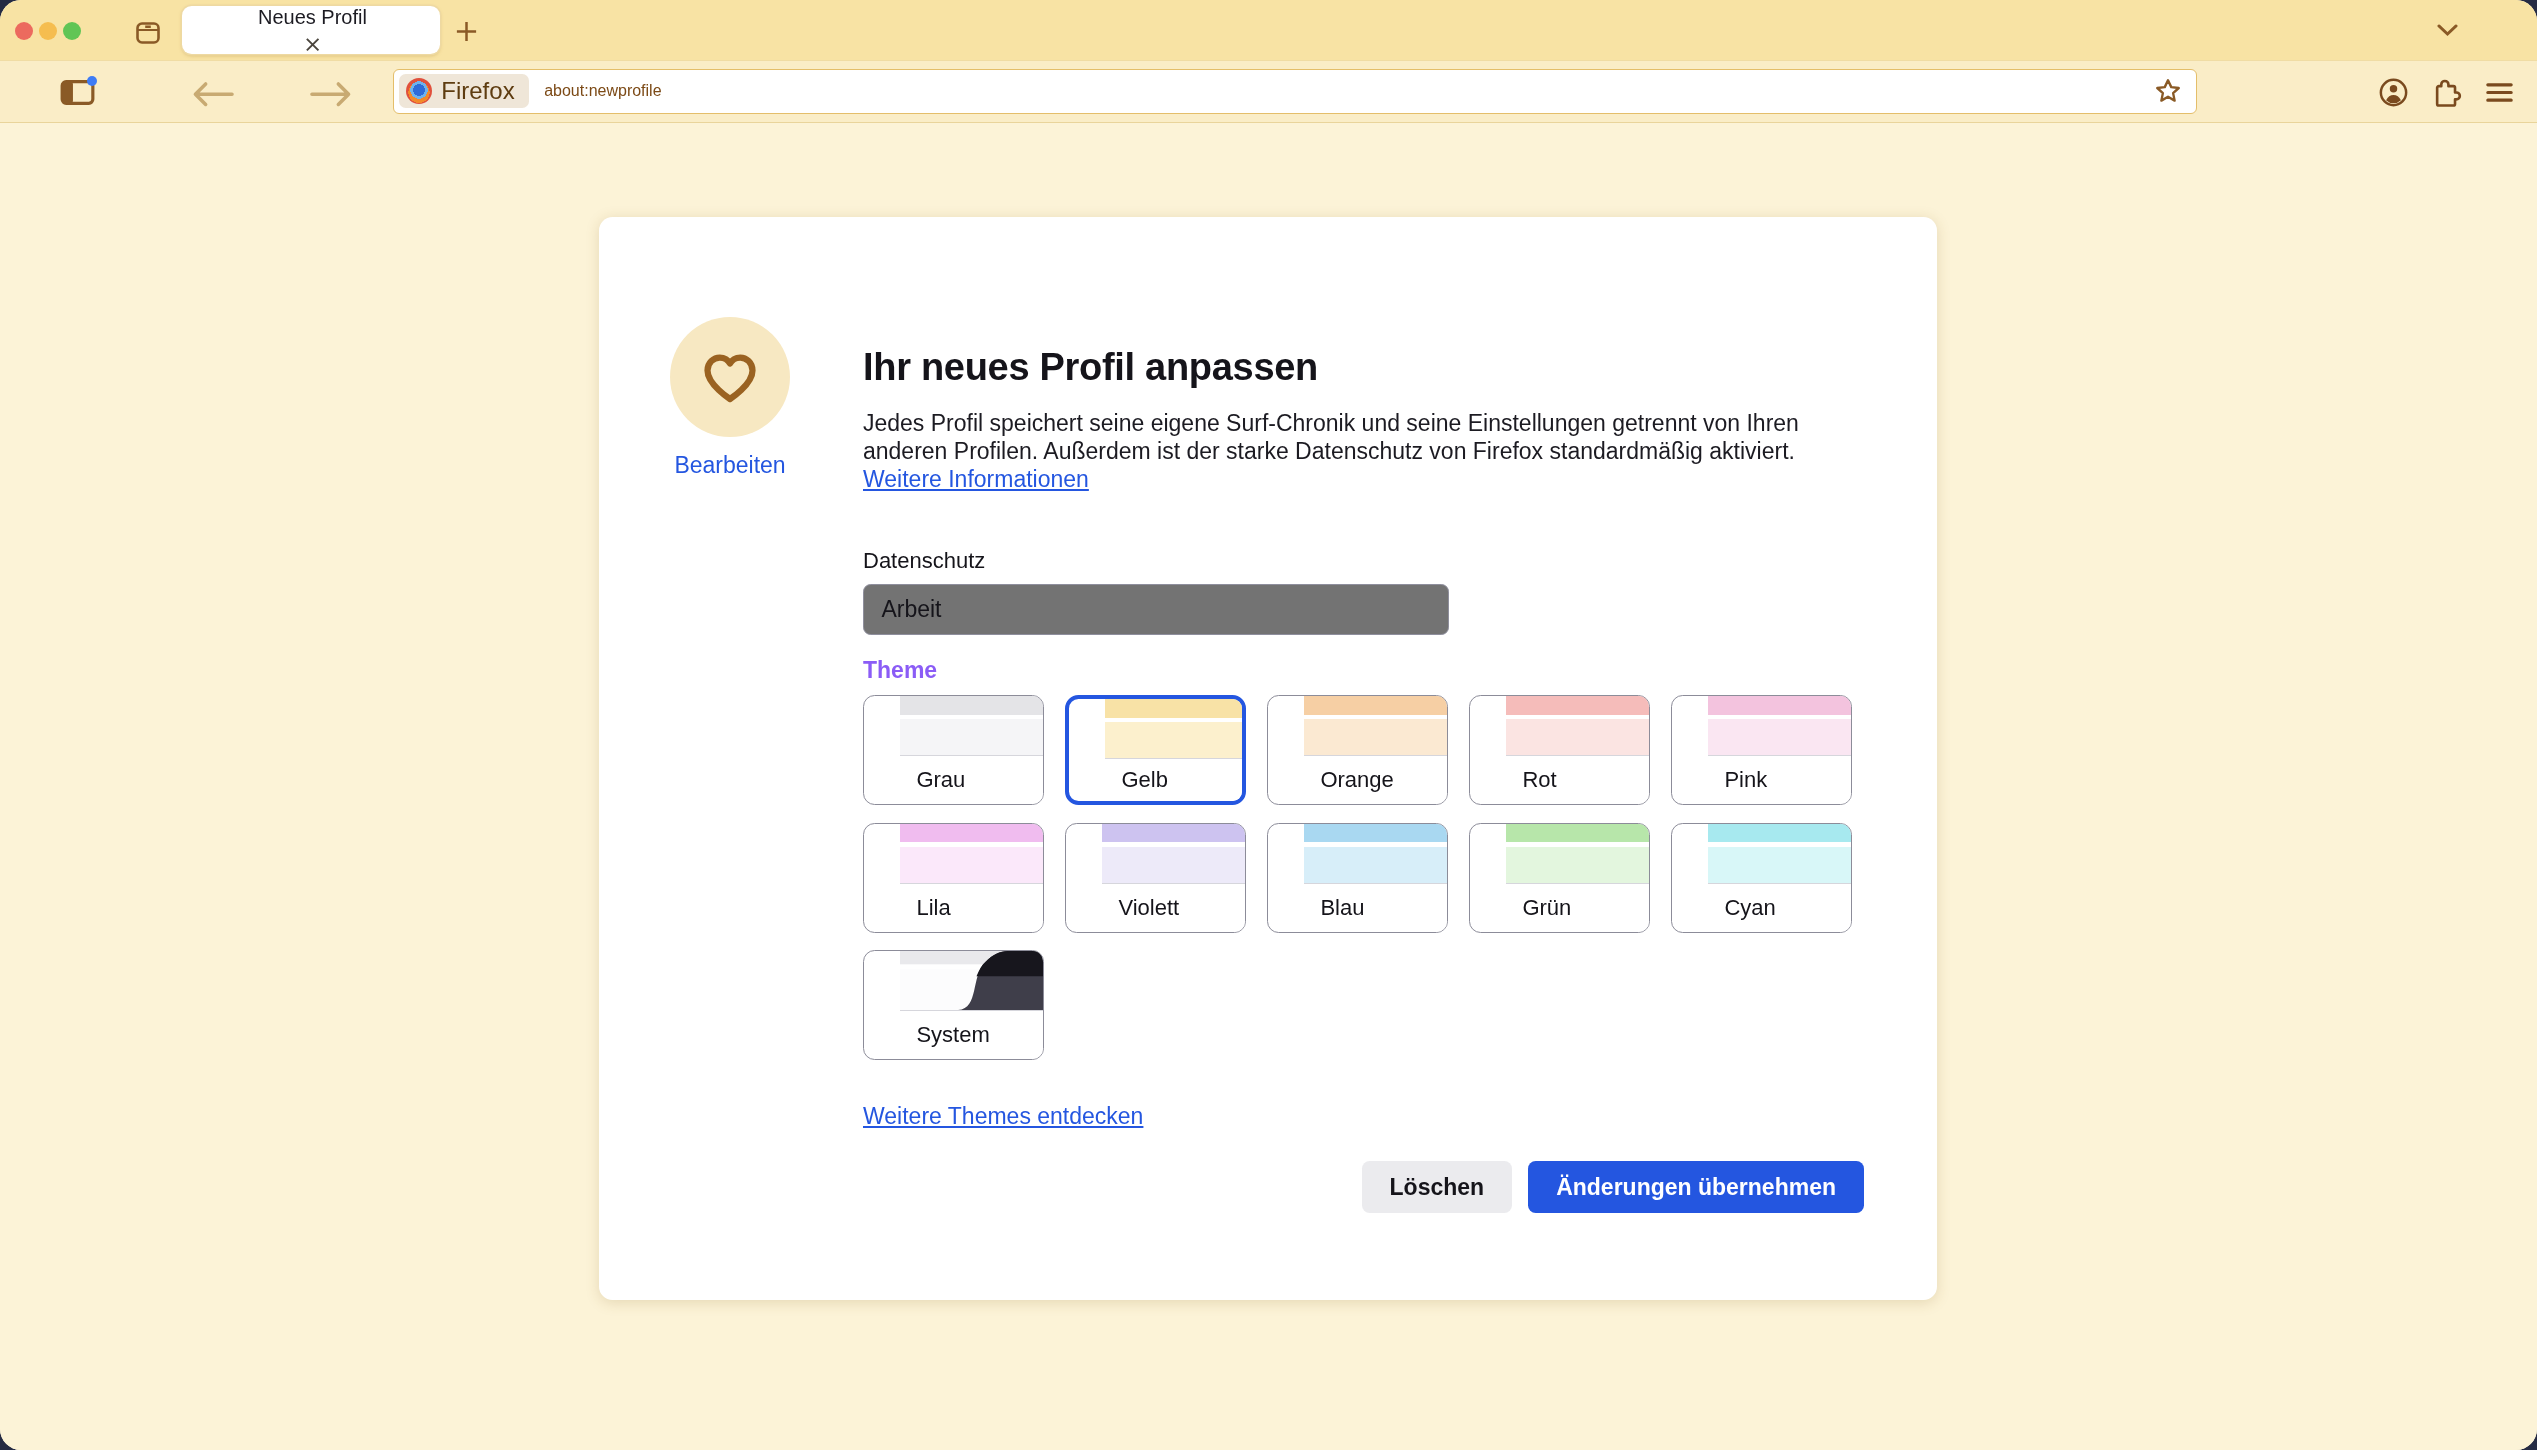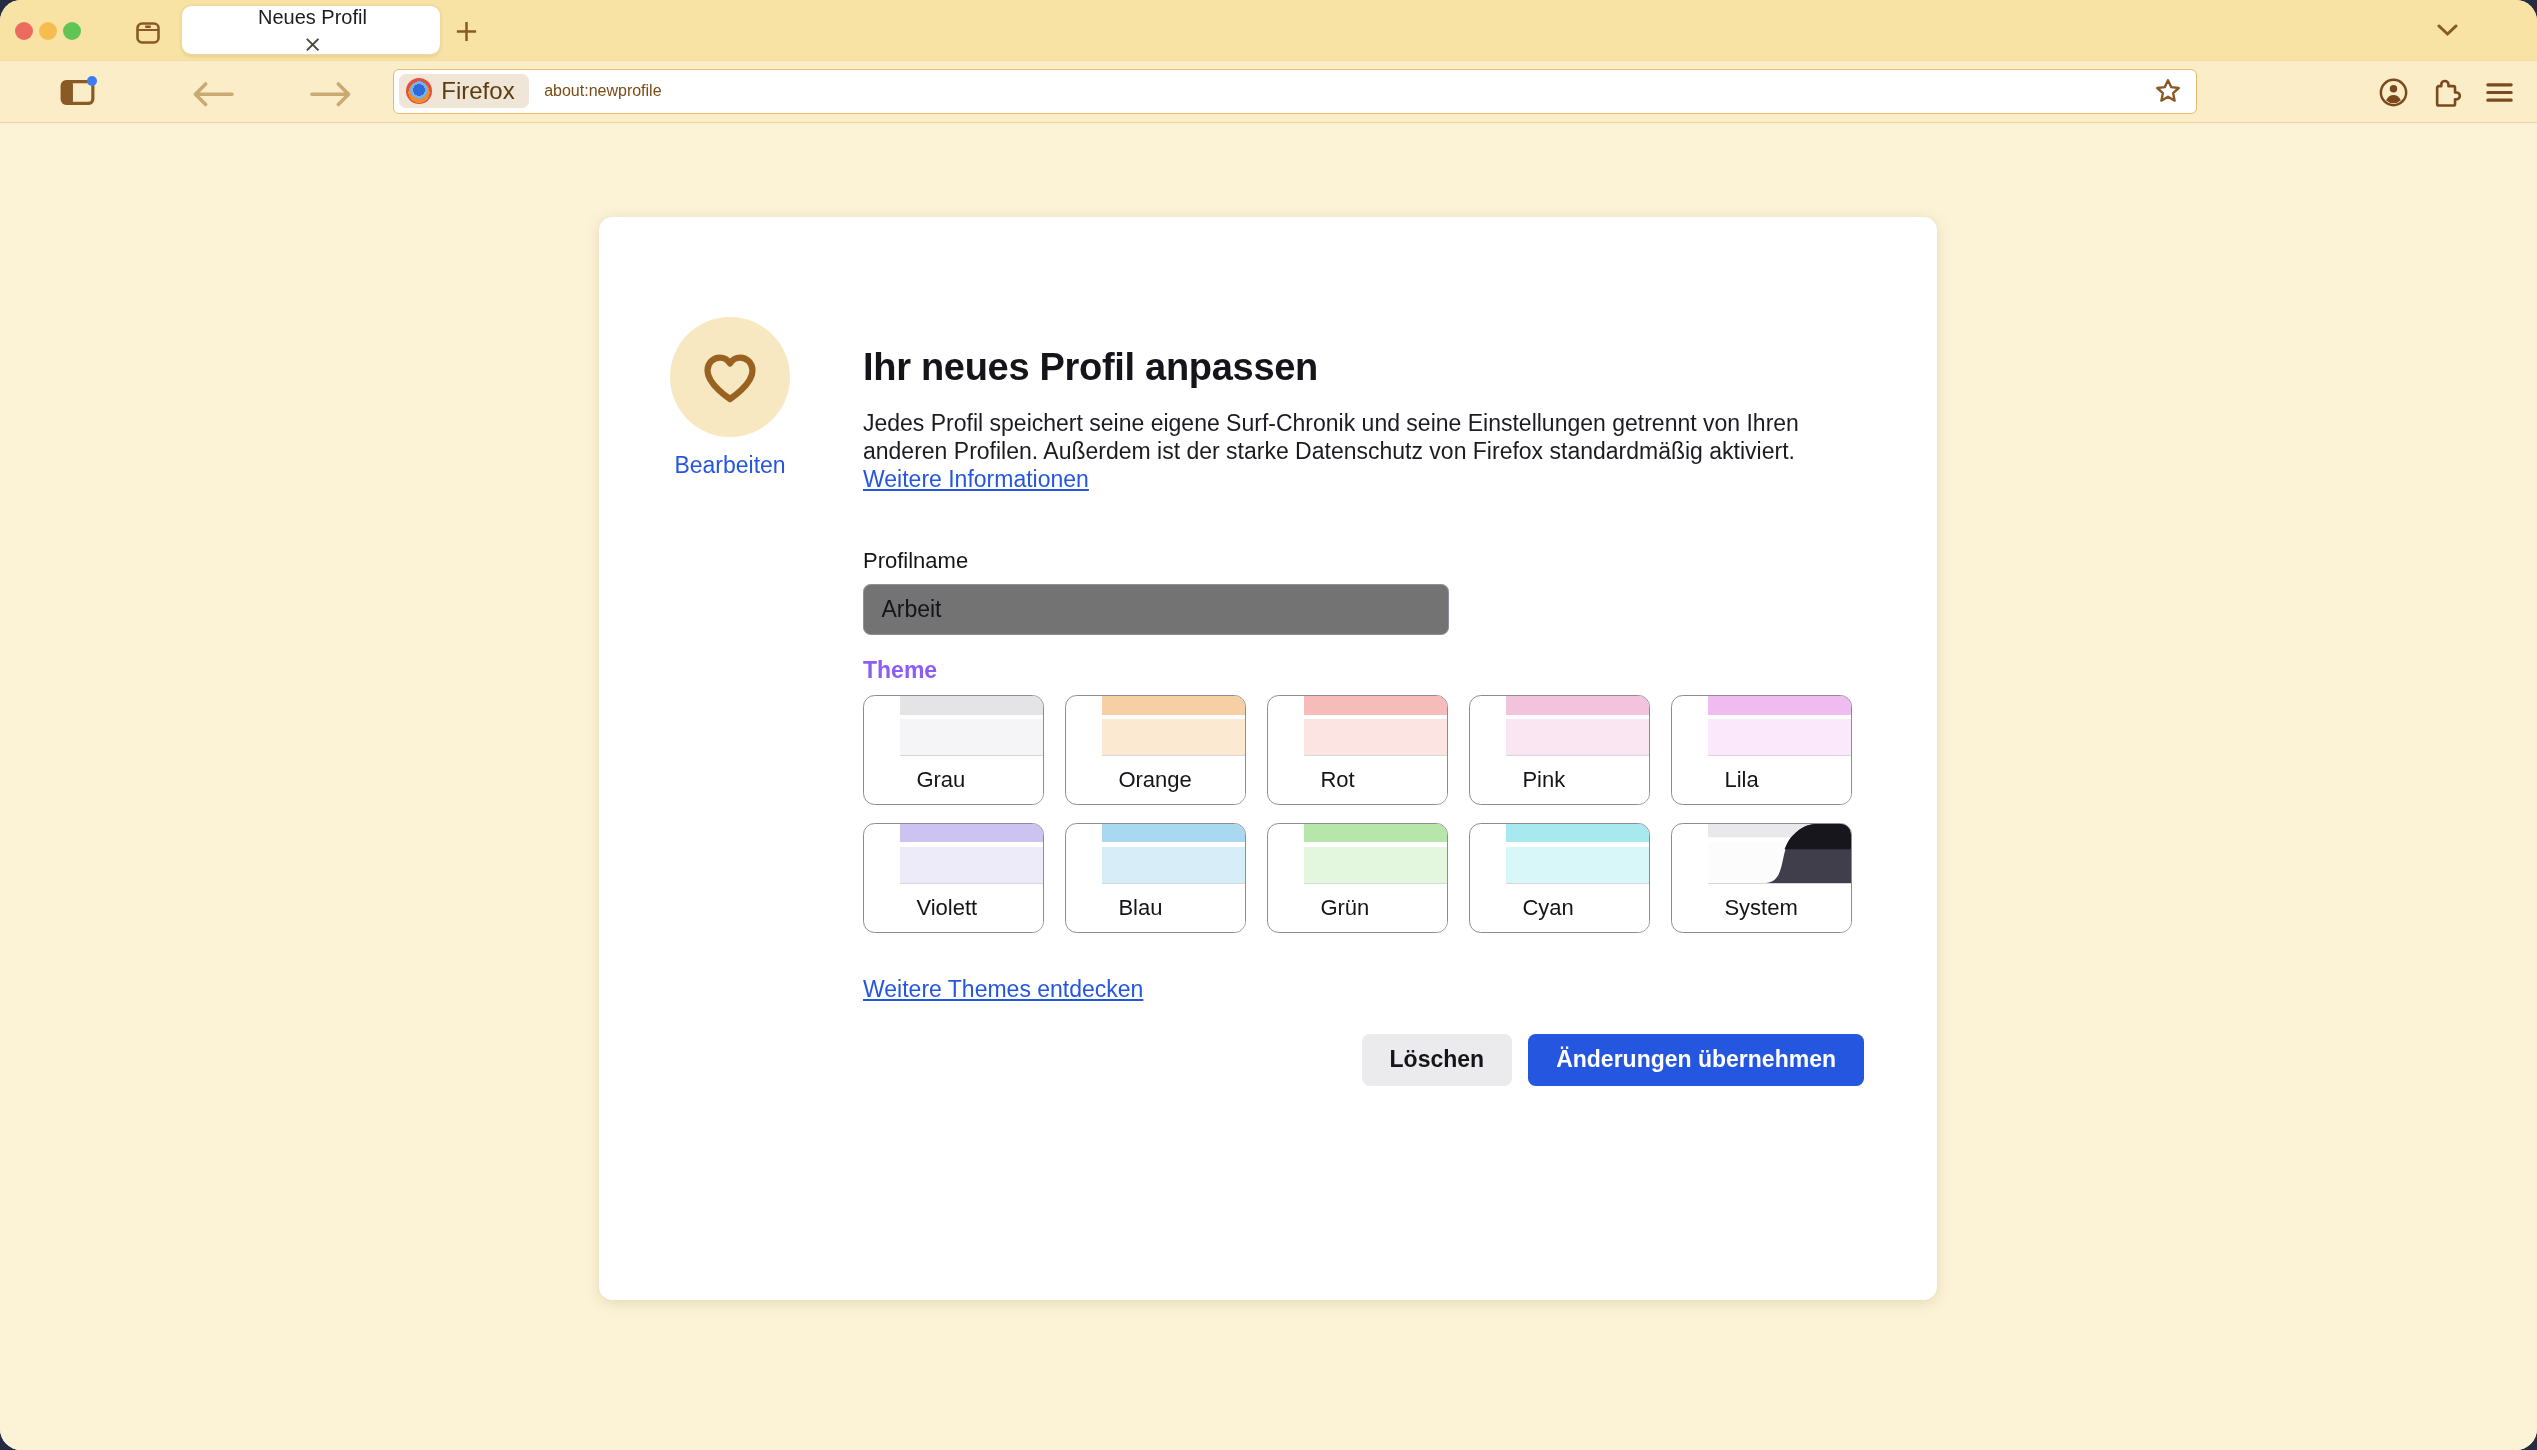--- a/index.html
+++ b/index.html
@@ -197,30 +197,36 @@
                 <path d="M12 19.6 C12 19.6 3 13.8 3 8.2 C3 5 5.5 3 7.9 3 C9.6 3 11.2 3.9 12 5.4 C12.8 3.9 14.4 3 16.1 3 C18.5 3 21 5 21 8.2 C21 13.8 12 19.6 12 19.6 Z"></path>
               </svg>
             </div>
           </div>
           <a class="edit-link">Bearbeiten</a>
         </div>
         <div class="main-col">
           <h1 class="page-title">Ihr neues Profil anpassen</h1>
           <div class="desc"><span>Jedes Profil speichert seine eigene Surf-Chronik und seine Einstellungen getrennt von Ihren anderen Profilen. Außerdem ist der starke Datenschutz von Firefox standardmäßig aktiviert.</span> <a>Weitere Informationen</a></div>
 
-          <div class="field-label">Profilname</div>
+          <div class="field-label">Datenschutz</div>
           <input class="name-input" type="text" value="Arbeit" style="">
 
           <div class="theme-label">Theme</div>
           <div class="theme-grid" id="theme-grid">
               <div class="sw">
                 <div class="sw-top" style="background:#E4E4E7"></div>
                 <div class="sw-sep"></div>
                 <div class="sw-mid" style="background:#F5F5F7"></div>
                 <div class="sw-label">Grau</div>
+              </div>
+              <div class="sw selected">
+                <div class="sw-top" style="background:#F8E2A6"></div>
+                <div class="sw-sep"></div>
+                <div class="sw-mid" style="background:#FCF0CD"></div>
+                <div class="sw-label">Gelb</div>
               </div>
               <div class="sw">
                 <div class="sw-top" style="background:#F6CFA4"></div>
                 <div class="sw-sep"></div>
                 <div class="sw-mid" style="background:#FBE9D2"></div>
                 <div class="sw-label">Orange</div>
               </div>
               <div class="sw">
                 <div class="sw-top" style="background:#F5BCBA"></div>
                 <div class="sw-sep"></div>

